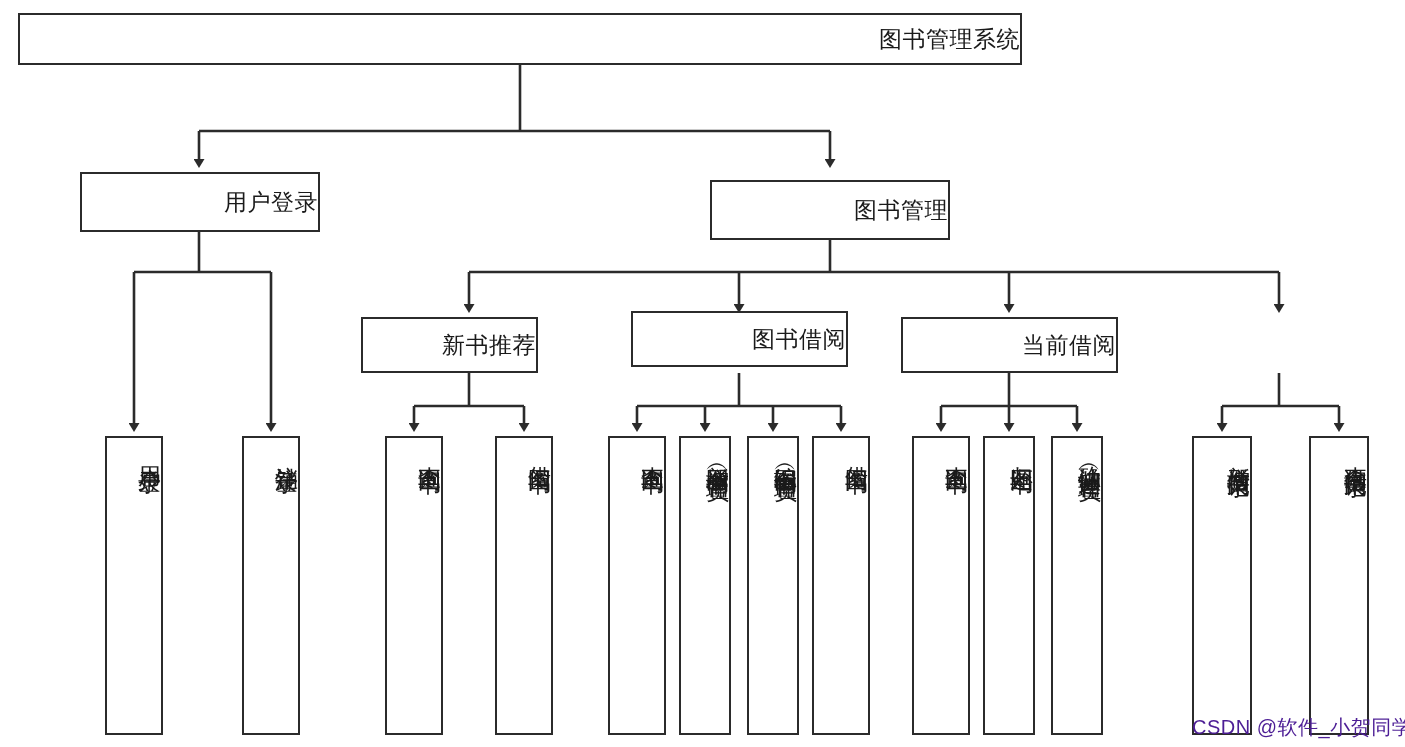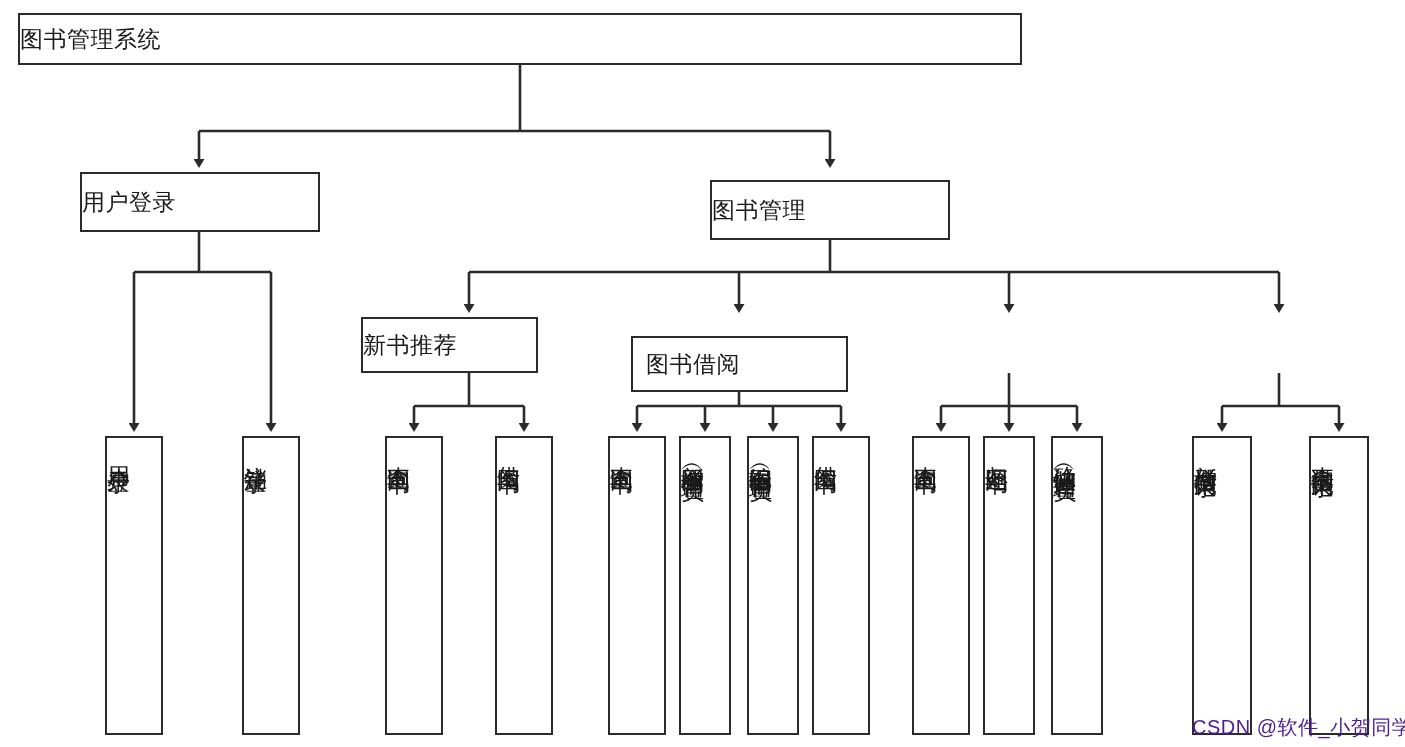--- a/index.html
+++ b/index.html
@@ -14,21 +14,21 @@
   #canvas{position:absolute;left:0;top:0;width:1405px;height:747px;}
   svg.links{position:absolute;left:0;top:0;width:1405px;height:747px;pointer-events:none;}
 
   .node{
     position:absolute;
     box-sizing:border-box;
     background:#ffffff;
     border:2.5px solid #2b2b2b;
     display:flex;
     align-items:center;
-    justify-content:flex-start;
+    justify-content:flex-end;
     color:#1a1a1a;
   }
   .node .lbl{
     display:block;
     text-align:center;
     line-height:1.05;
     white-space:nowrap;
   }
   
   .h-node .lbl{
@@ -122,22 +122,25 @@
   <div class="node h-node" style="left:80px;top:172px;width:240px;height:60px;">
     <span class="lbl">用户登录</span>
   </div>
   <div class="node h-node" style="left:710px;top:180px;width:240px;height:60px;">
     <span class="lbl">图书管理</span>
   </div>
 
   <div class="node h-node" style="left:361px;top:317px;width:177px;height:56px;">
     <span class="lbl">新书推荐</span>
   </div>
-  <div class="node h-node" style="left:631px;top:336px;width:217px;height:56px;padding-left:13px;">
+  <div class="node h-node" style="left:631px;top:311px;width:217px;height:56px;padding-left:13px;">
     <span class="lbl">图书借阅</span>
+  </div>
+  <div class="node h-node" style="left:901px;top:317px;width:217px;height:56px;">
+    <span class="lbl">当前借阅</span>
   </div>
 
   <div class="node v-node" style="left:105px;top:436px;width:58px;height:299px;">
     <span class="lbl">用户登录</span>
   </div>
   <div class="node v-node" style="left:242px;top:436px;width:58px;height:299px;">
     <span class="lbl">注销登录</span>
   </div>
 
   <div class="node v-node" style="left:385px;top:436px;width:58px;height:299px;">

